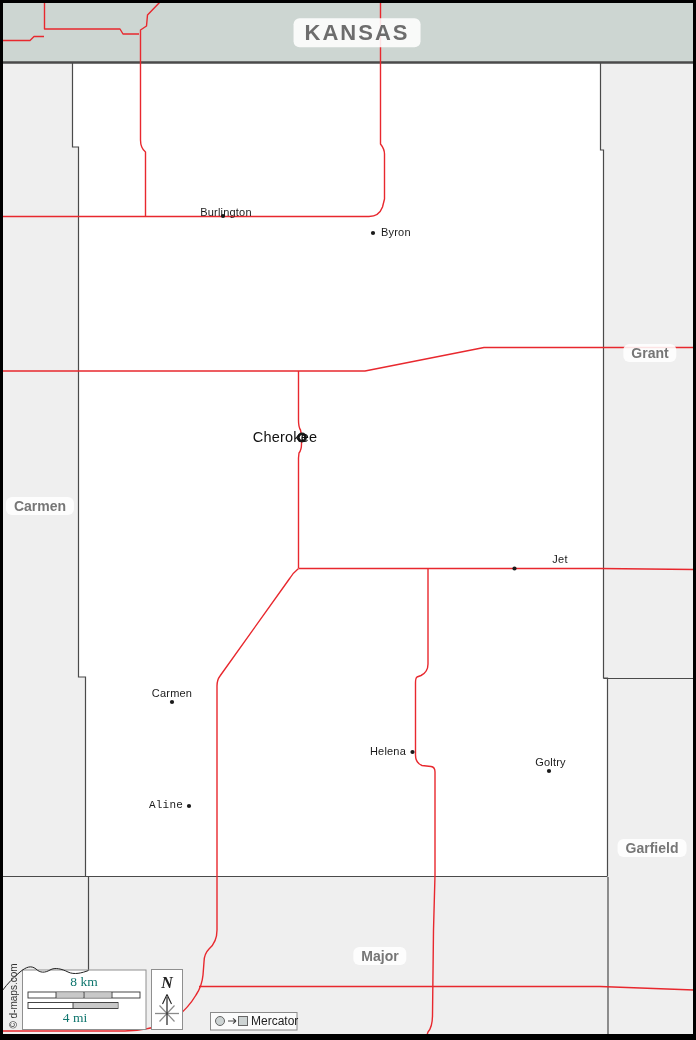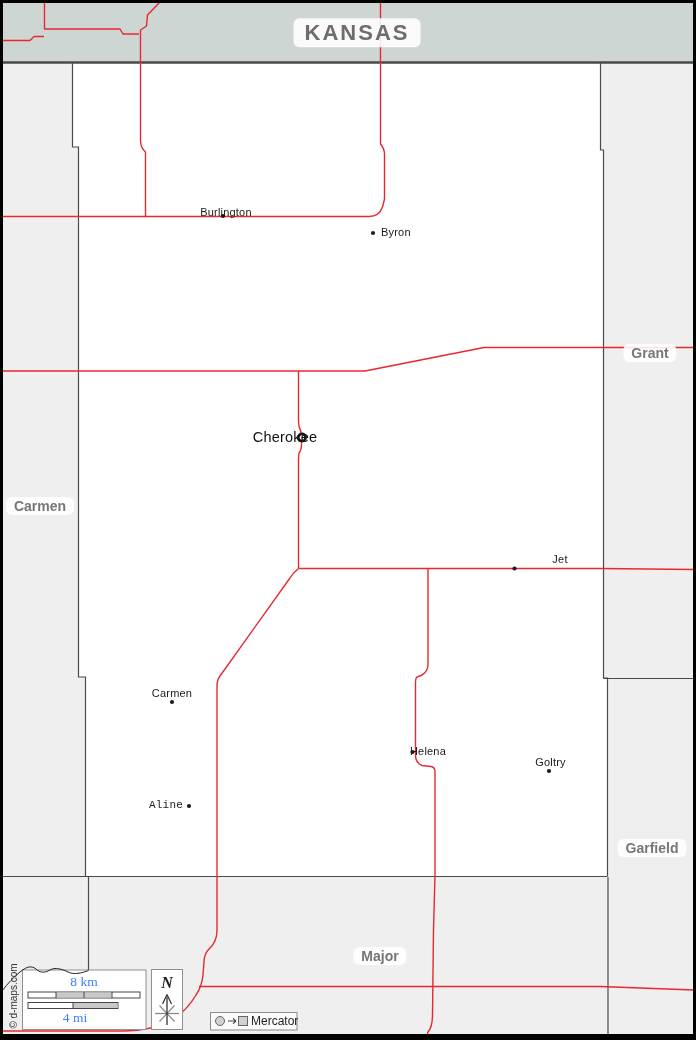--- a/index.html
+++ b/index.html
@@ -20,21 +20,21 @@
   .town.big{font-size:14.5px;color:#111;}
   .town.anchor-left{transform:translate(0,-50%);}
   .town.anchor-right{transform:translate(-100%,-50%);}
   .pill{
     font-weight:bold;font-size:14px;color:#767676;
     background:rgba(255,255,255,.87);border-radius:6px;padding:1px 8px;
     transform:translate(-50%,-50%);line-height:1.15;
   }
   .pill.state{font-size:22px;letter-spacing:2px;color:#6d6d6d;padding:2px 11px;}
   .serif{font-family:"Liberation Serif",serif;}
-  .scale-num{font-size:13.5px;color:#3b82f6;transform:translate(-50%,-50%);}
+  .scale-num{font-size:13.5px;color:#0f766e;transform:translate(-50%,-50%);}
   .north-n{font-size:16px;font-style:italic;font-weight:600;color:#222;transform:translate(-50%,-50%);}
   .mercator-lbl{font-size:12px;color:#222;transform:translate(0,-50%);}
   .credit{
     font-size:10px;color:#333;transform:translate(-50%,-50%) rotate(-90deg);
   }
 </style>
 </head>
 <body>
 
 <div id="map-root">
@@ -124,21 +124,21 @@
   <div class="lbl pill" style="left:40px;top:506px;">Carmen</div>
   <div class="lbl pill" style="left:650px;top:353px;">Grant</div>
   <div class="lbl pill" style="left:652px;top:848px;">Garfield</div>
   <div class="lbl pill" style="left:380px;top:956px;">Major</div>
 
   <div class="lbl town" style="left:226px;top:212px;">Burlington</div>
   <div class="lbl town anchor-left" style="left:381px;top:232px;">Byron</div>
   <div class="lbl town big" style="left:257px;top:437px;margin-left:28px;">Cherokee</div>
   <div class="lbl town" style="left:515px;top:559px;margin-left:45px;">Jet</div>
   <div class="lbl town" style="left:172px;top:693px;">Carmen</div>
-  <div class="lbl town anchor-right" style="left:406px;top:751px;margin-left:40px;">Helena</div>
+  <div class="lbl town anchor-right" style="left:406px;top:751px;">Helena</div>
   <div class="lbl town" style="left:544px;top:762px;padding-left:13px;">Goltry</div>
   <div class="lbl town anchor-right" style="left:183px;top:805px;font-family:Liberation Mono, monospace;">Aline</div>
 
   <div class="lbl serif scale-num" style="left:84px;top:982px;">8 km</div>
   <div class="lbl serif scale-num" style="left:75px;top:1018px;">4 mi</div>
   <div class="lbl serif north-n" style="left:167px;top:983px;">N</div>
   <div class="lbl mercator-lbl" style="left:251px;top:1021px;">Mercator</div>
   <div class="lbl credit" style="left:13px;top:996px;">© d-maps.com</div>
 
   <div class="frame"></div>

